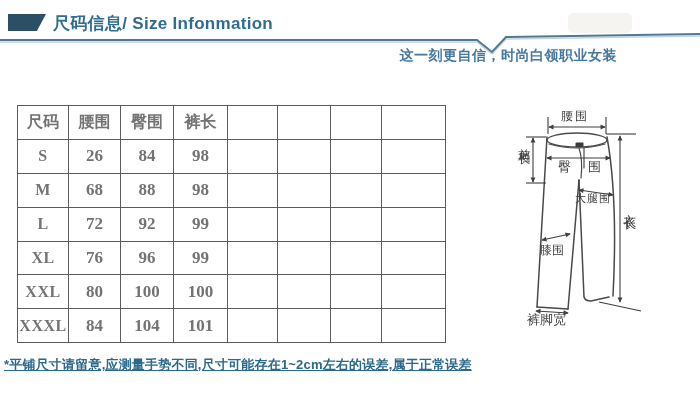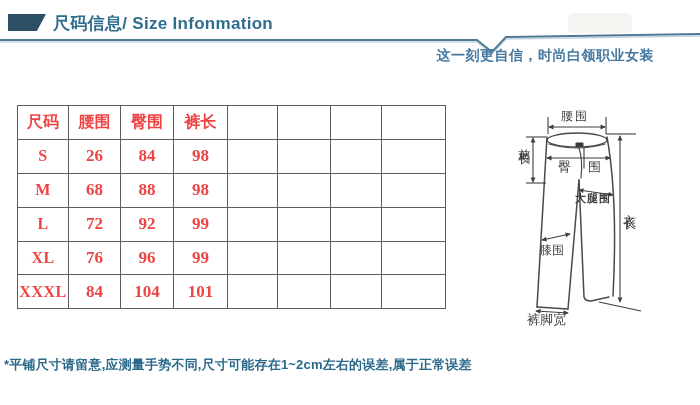--- a/index.html
+++ b/index.html
@@ -1,51 +1,51 @@
 <!DOCTYPE html>
 <html><head>
 <meta charset="utf-8">
 <style>
   html,body{margin:0;padding:0;background:#ffffff;}
   body{width:700px;height:405px;overflow:hidden;font-family:"Liberation Sans",sans-serif;}
-  .page{position:relative;width:622px;height:405px;background:#fff;padding-left:37px;}
+  .page{position:relative;width:622px;height:405px;background:#fff;}
 
   
   .flag{position:absolute;left:8px;top:14px;width:38px;height:17px;background:#2c4f66;
         clip-path:polygon(0 0,100% 0,76% 100%,0 100%);}
   .title{position:absolute;left:53px;top:12px;font-size:17px;font-weight:bold;
          color:#2f6d8e;letter-spacing:.3px;white-space:nowrap;}
   .divider-svg{position:absolute;left:0;top:0;width:700px;height:70px;pointer-events:none;}
   .tagline{position:absolute;right:5px;top:47px;font-size:14px;font-weight:bold;
            color:#46789f;letter-spacing:.5px;white-space:nowrap;margin-left:17px;}
   .watermark{position:absolute;left:568px;top:13px;width:64px;height:20px;
              background:#f6f4f0;border-radius:5px;}
 
   
   .size-table{position:absolute;left:17px;top:105px;border-collapse:collapse;table-layout:fixed;
-              font-family:"Liberation Serif","DejaVu Serif",serif;color:#ef4444;}
+              font-family:"Liberation Serif","DejaVu Serif",serif;color:#737373;}
   .size-table th,.size-table td{border:1px solid #5c5c5c;text-align:center;vertical-align:middle;
               height:32.9px;padding:0;font-weight:bold;}
   .size-table th{font-size:16px;}
   .size-table td.size-cell{font-size:16px;letter-spacing:.5px;}
   .size-table td.value-cell{font-size:17px;}
 
   
   .notes{position:absolute;left:4px;top:355px;color:#2b698b;font-weight:bold;
-         font-size:13px;line-height:20px;letter-spacing:.2px;white-space:nowrap;}
+         font-size:13px;line-height:20px;letter-spacing:.2px;white-space:nowrap;text-decoration:underline;}
 
   
   .diagram{position:absolute;left:505px;top:98px;width:195px;height:247px;}
   .diagram svg{position:absolute;left:0;top:0;}
   .dlabel{position:absolute;color:#3f3f3f;font-size:12px;line-height:1.1;white-space:nowrap;}
   .dlabel.vert{writing-mode:vertical-rl;text-orientation:upright;letter-spacing:2px;}
   .waist-label{left:56px;top:12px;letter-spacing:2px;}
   .front-rise-label{left:12px;top:41px;}
   .hip-label{left:53px;top:62px;font-size:13px;letter-spacing:17px;}
-  .thigh-label{left:70px;top:94px;font-size:11px;letter-spacing:1px;font-weight:bold;}
+  .thigh-label{left:70px;top:94px;font-size:11px;letter-spacing:1px;}
   .length-label{left:117px;top:106px;font-size:13px;letter-spacing:3px;}
   .knee-label{left:35px;top:146px;}
   .leg-opening-label{left:22px;top:215px;font-size:13px;text-align:right;}
 </style>
 </head>
 <body>
 
 <div class="page">
 
   <div class="flag"></div>
@@ -113,20 +113,30 @@
       <td class="size-cell">XL</td>
       <td class="value-cell">76</td>
       <td class="value-cell">96</td>
       <td class="value-cell">99</td>
       <td class="value-cell"></td>
       <td class="value-cell"></td>
       <td class="value-cell"></td>
       <td class="value-cell"></td>
     </tr>
     <tr>
+      <td class="size-cell">XXL</td>
+      <td class="value-cell">80</td>
+      <td class="value-cell">100</td>
+      <td class="value-cell">100</td>
+      <td class="value-cell"></td>
+      <td class="value-cell"></td>
+      <td class="value-cell"></td>
+      <td class="value-cell"></td>
+    </tr>
+    <tr>
       <td class="size-cell">XXXL</td>
       <td class="value-cell">84</td>
       <td class="value-cell">104</td>
       <td class="value-cell">101</td>
       <td class="value-cell"></td>
       <td class="value-cell"></td>
       <td class="value-cell"></td>
       <td class="value-cell"></td>
     </tr>
   </tbody>

